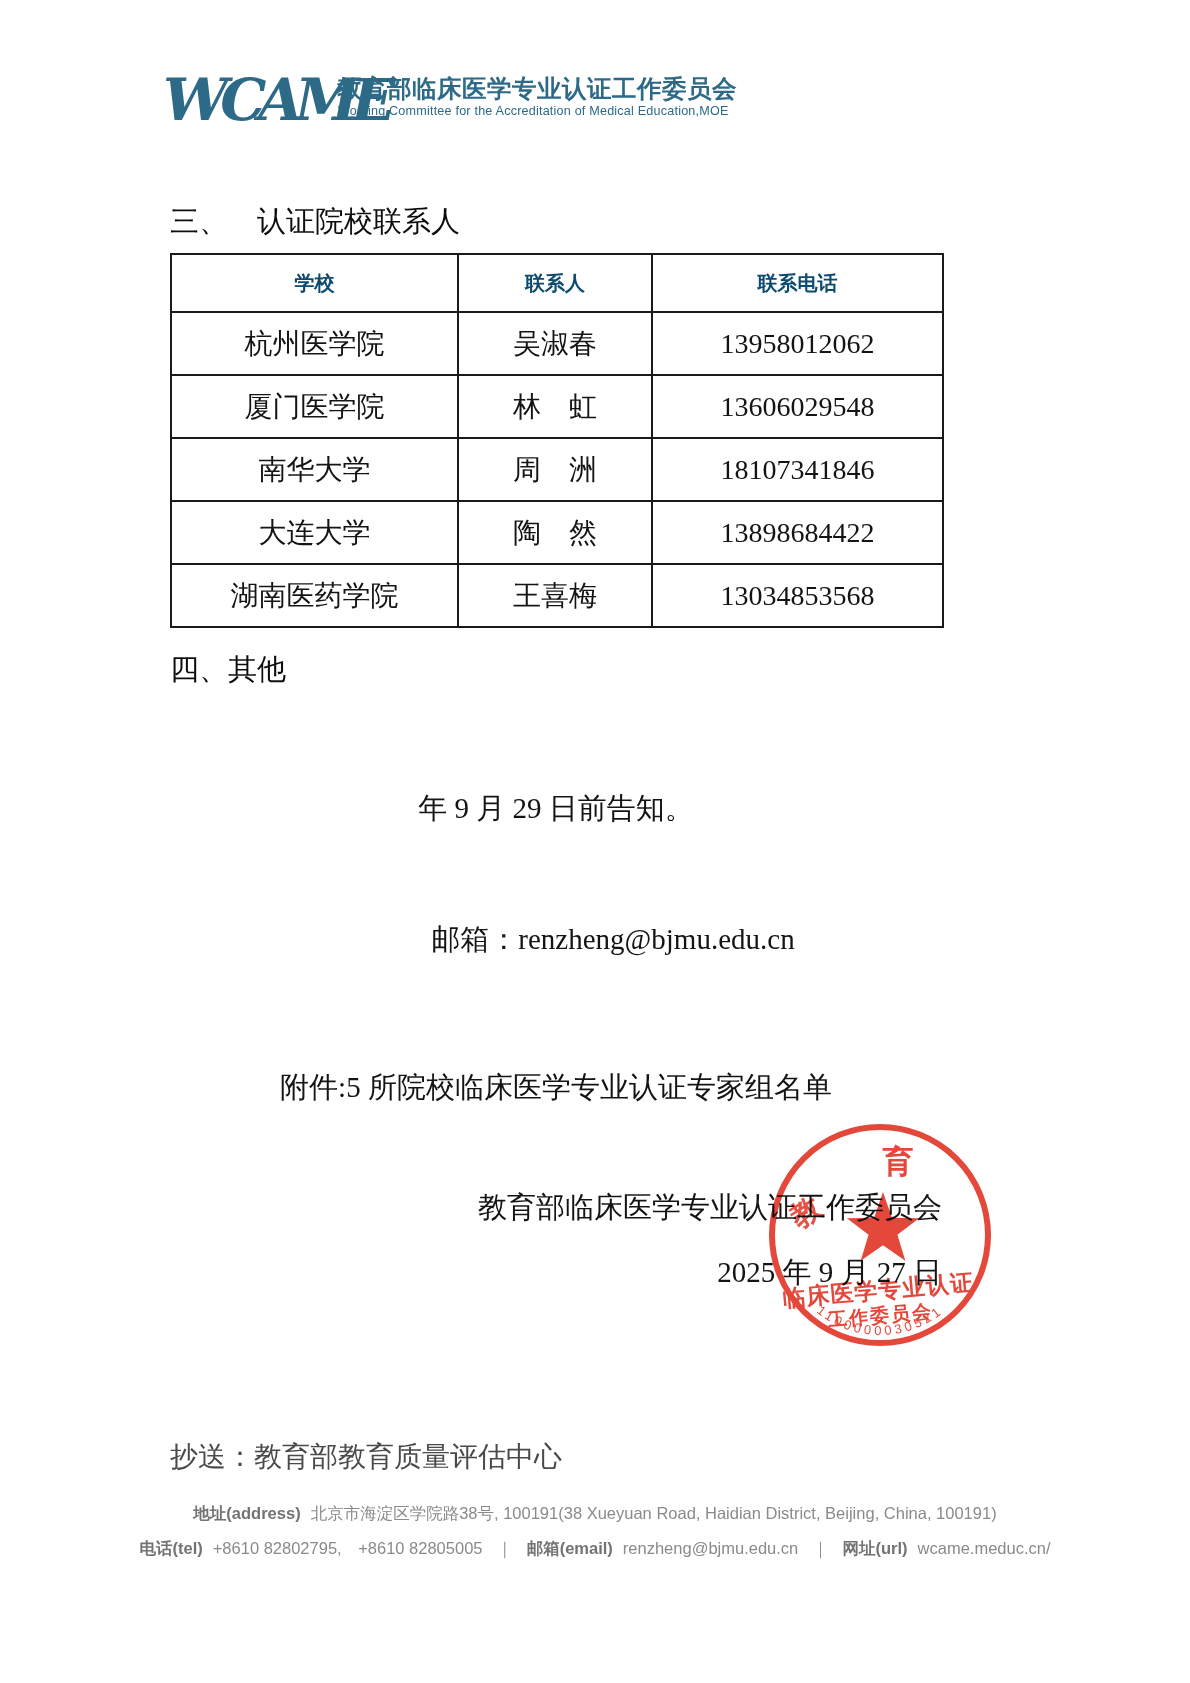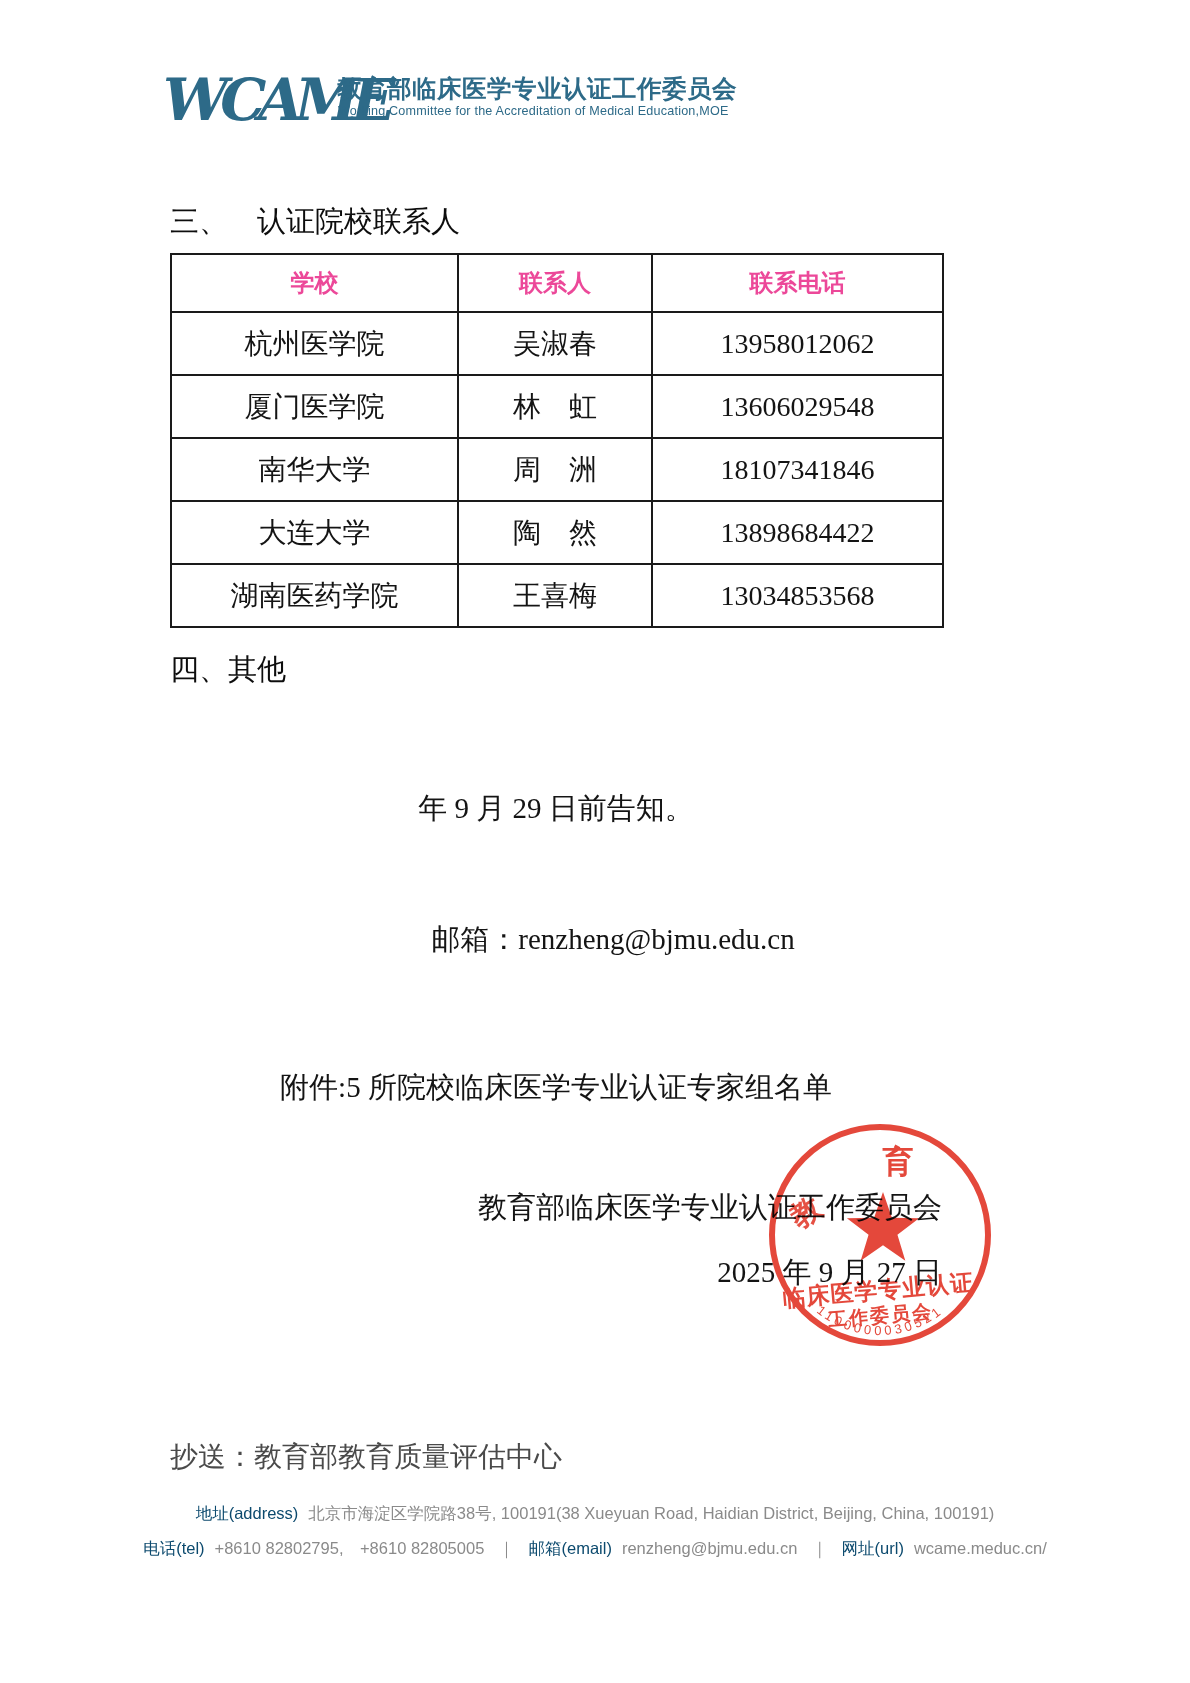--- a/index.html
+++ b/index.html
@@ -26,35 +26,35 @@
   .bodyline{left:170px;width:772px;font-size:29px;color:#141414;white-space:nowrap;text-align:center;}
   .p-just{white-space:normal;text-align:justify;text-align-last:justify;text-indent:57px;}
   .indent{padding-left:57px;}
   
   .tbl-wrap{left:170px;top:253px;}
   table{border-collapse:collapse;table-layout:fixed;width:772px;}
   col.c1{width:287px;} col.c2{width:194px;} col.c3{width:291px;}
   th,td{border:2px solid #1a1a1a;text-align:center;vertical-align:middle;padding:0;}
   th{
     height:56px;font-family:"Liberation Sans","DejaVu Sans",sans-serif;
-    font-weight:bold;font-size:24px;color:#ec4899;
+    font-weight:bold;font-size:20px;color:#0c4a6e;
   }
   td{height:61px;font-size:28px;color:#141414;}
   
   .sig-line{left:170px;width:772px;text-align:right;font-size:29px;color:#141414;white-space:nowrap;}
   
   .stamp{left:755px;top:1110px;width:250px;height:250px;mix-blend-mode:multiply;opacity:0.93;}
   
   .cc-line{left:170px;top:1438px;font-size:28px;color:#4a4a4a;white-space:nowrap;}
   .footer-line{
     left:0;width:1190px;text-align:center;
     font-family:"Liberation Sans","DejaVu Sans",sans-serif;font-size:16.5px;color:#8a8a8a;white-space:nowrap;
   }
   .f1{top:1503px;} .f2{top:1538px;}
-  .flabel{font-weight:normal;color:#0c4a6e;}
+  .flabel{font-weight:bold;color:#737373;}
   .fsep{margin:0 14px;color:#8a8a8a;}
   .fgap{display:inline-block;width:10px;}
 </style>
 </head>
 <body>
 
 <div class="page">
 
   <svg class="abs logo-mark" overflow="visible">
     <text x="0" y="58" font-family="'DejaVu Serif',serif" font-style="italic" font-weight="bold" font-size="58" letter-spacing="-8" fill="#2d6a88">WCAME</text>

